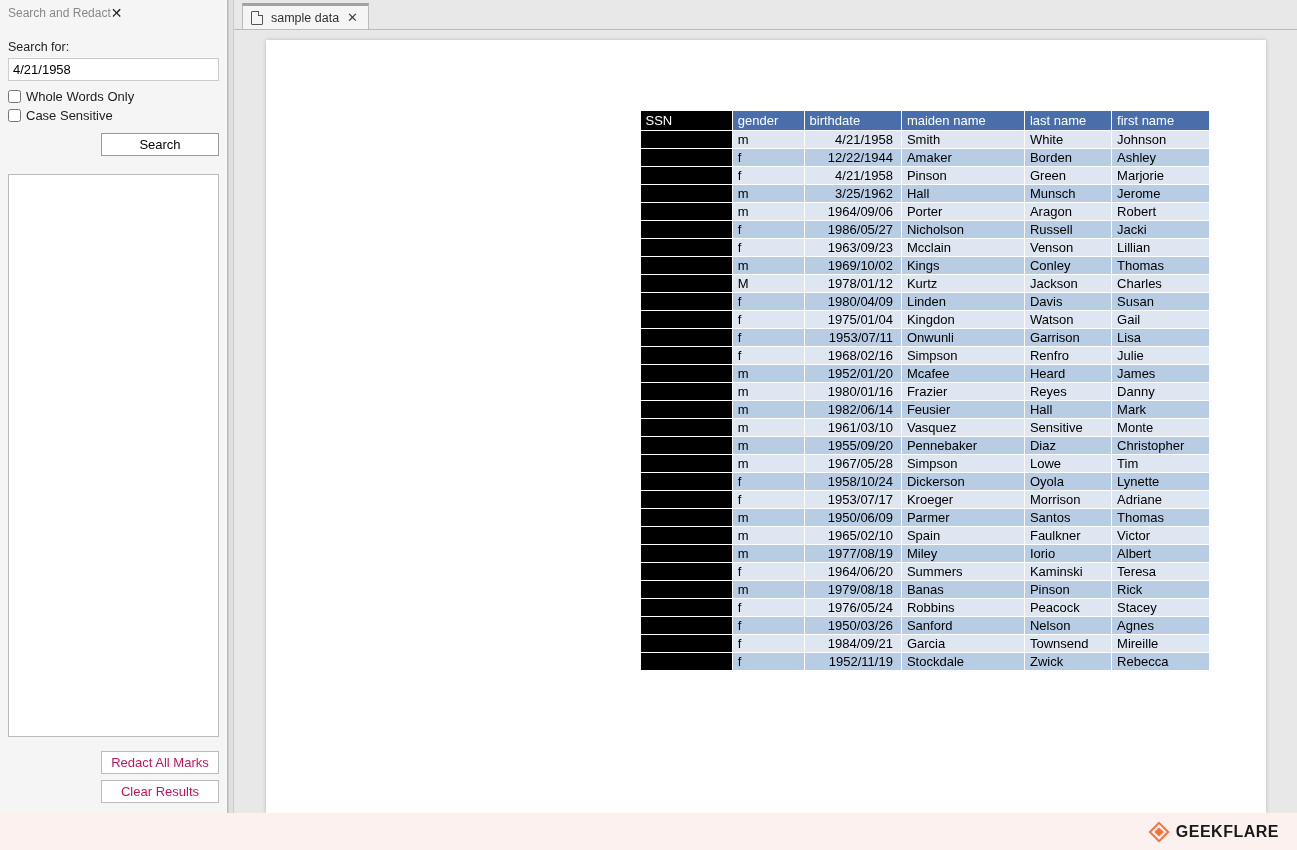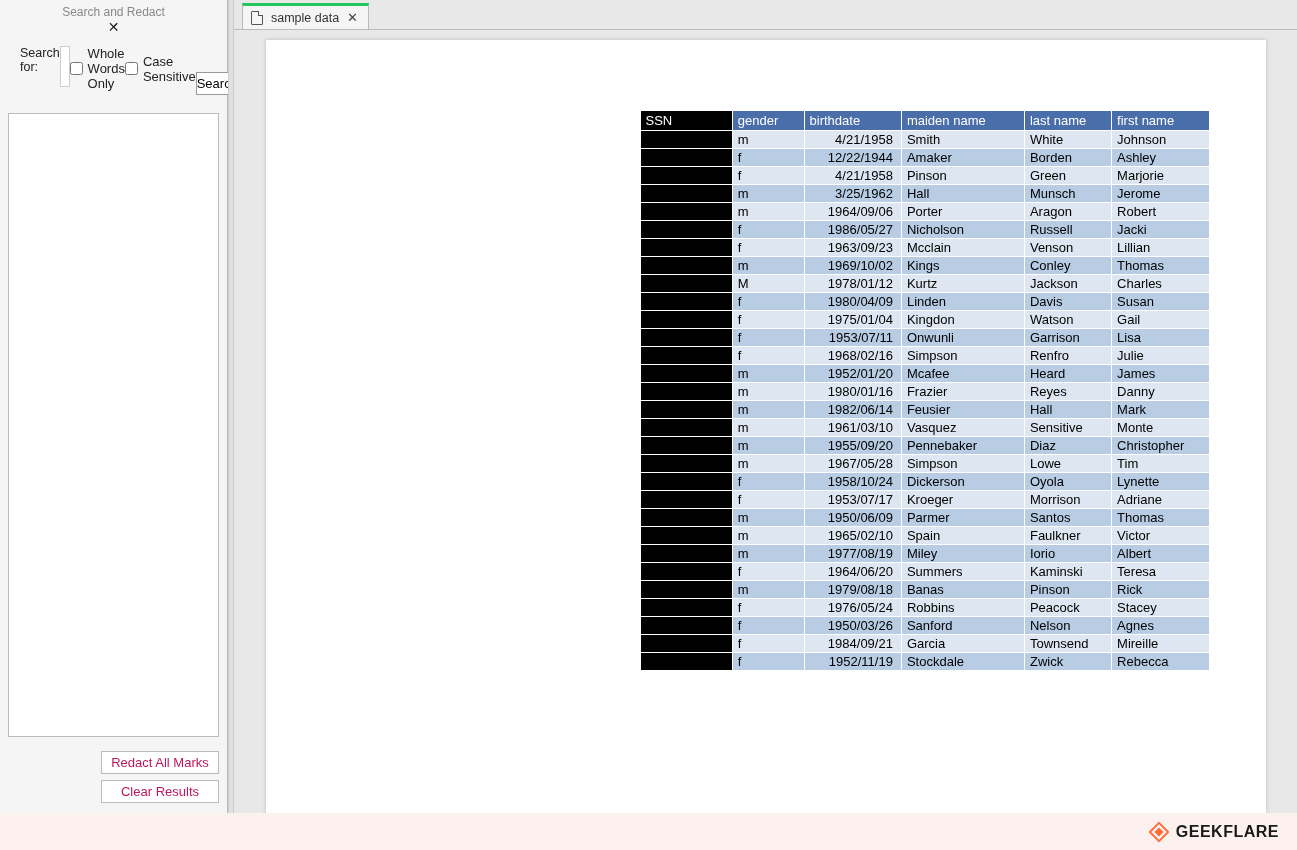--- a/index.html
+++ b/index.html
@@ -2,39 +2,39 @@
 <html><head>
 <meta charset="utf-8">
 <style>
 * { box-sizing: border-box; margin: 0; padding: 0; }
 body { font-family: "Segoe UI", Arial, sans-serif; font-size: 13px; background: #e8e8e8; width: 1297px; height: 850px; overflow: hidden; position: relative; }
 
 .app { display: flex; height: 813px; }
 
 
 .panel { width: 228px; background: #f5f5f5; border-right: 1px solid #bbb; display: flex; flex-direction: column; }
-.panel-header { display: flex; align-items: center; padding: 5px 8px; font-size: 12px; color: #888; flex-direction: column; }
+.panel-header { display: flex; align-items: center; padding: 5px 8px; font-size: 12px; color: #888; }
 .close-x { cursor: pointer; font-size: 14px; color: #222; }
-.panel-body { padding: 6px 20px; display: flex; flex-direction: row; }
+.panel-body { padding: 6px 8px; display: flex; flex-direction: column; margin-top: 8px; }
 .lbl { font-size: 12.5px; color: #222; margin-bottom: 4px; }
 .search-input { width: 100%; border: 1px solid #ccc; padding: 3px 4px; font-size: 13px; background: #fff; margin-bottom: 8px; }
 .chk-row { display: flex; align-items: center; font-size: 13px; color: #222; margin-bottom: 4px; }
 .chk-row input { margin-right: 5px; }
 .search-btn { width: 118px; align-self: flex-end; margin-top: 6px; padding: 3px 0; border: 1px solid #999; background: #fff; font-size: 13px; cursor: pointer; }
 .results-box { margin: 12px 8px 8px 8px; border: 1px solid #bbb; background: #fff; flex: 1; min-height: 560px; }
 .panel-footer { padding: 6px 8px 10px 8px; display: flex; flex-direction: column; gap: 6px; align-items: flex-end; }
 .panel-footer button { width: 118px; padding: 3px 0; border: 1px solid #bbb; background: #fff; color: #be185d; font-size: 13px; cursor: pointer; }
 
 
 .splitter { width: 6px; background: #e0e0e0; border-left: 1px solid #ccc; border-right: 1px solid #ccc; cursor: col-resize; }
 
 
 .main { flex: 1; display: flex; flex-direction: column; background: #e8e8e8; }
 .tabbar { height: 30px; display: flex; align-items: flex-end; padding-left: 8px; background: #e8e8e8; border-bottom: 1px solid #bbb; }
-.tab { display: flex; align-items: center; gap: 8px; background: #f5f5f5; border: 1px solid #bbb; border-bottom: none; border-top: 3px solid #22c55e; padding: 4px 10px 4px 8px; font-size: 12.5px; color: #333; cursor: pointer; }
+.tab { display: flex; align-items: center; gap: 8px; background: #f5f5f5; border: 1px solid #bbb; border-bottom: none; border-top: 3px solid #a3a3a3; padding: 4px 10px 4px 8px; font-size: 12.5px; color: #333; cursor: pointer; }
 .tab .doc-icon { width: 12px; height: 14px; border: 1px solid #555; border-radius: 1px; position: relative; }
 .tab .doc-icon::after { content: ""; position: absolute; top: -1px; right: -1px; width: 4px; height: 4px; background: #f5f5f5; border-left: 1px solid #555; border-bottom: 1px solid #555; }
 .tab .tab-x { font-size: 13px; color: #444; cursor: pointer; }
 
 .doc-area { flex: 1; overflow: auto; background: #e8e8e8; padding: 10px 0 0 0; display: flex; justify-content: center; }
 .page { width: 1000px; background: #fff; box-shadow: 0 0 4px rgba(0,0,0,0.2); padding: 70px 56px 40px 56px; min-height: 760px; }
 
 table.data { border-collapse: collapse; width: 570px; font-size: 13px; margin-left: auto; margin-right: 0; }
 table.data th { background: #4a6ea9; color: #fff; font-weight: normal; text-align: left; padding: 2px 5px; border: 1px solid #fff; }
 table.data td { padding: 1px 5px; border: 1px solid #fff; }

